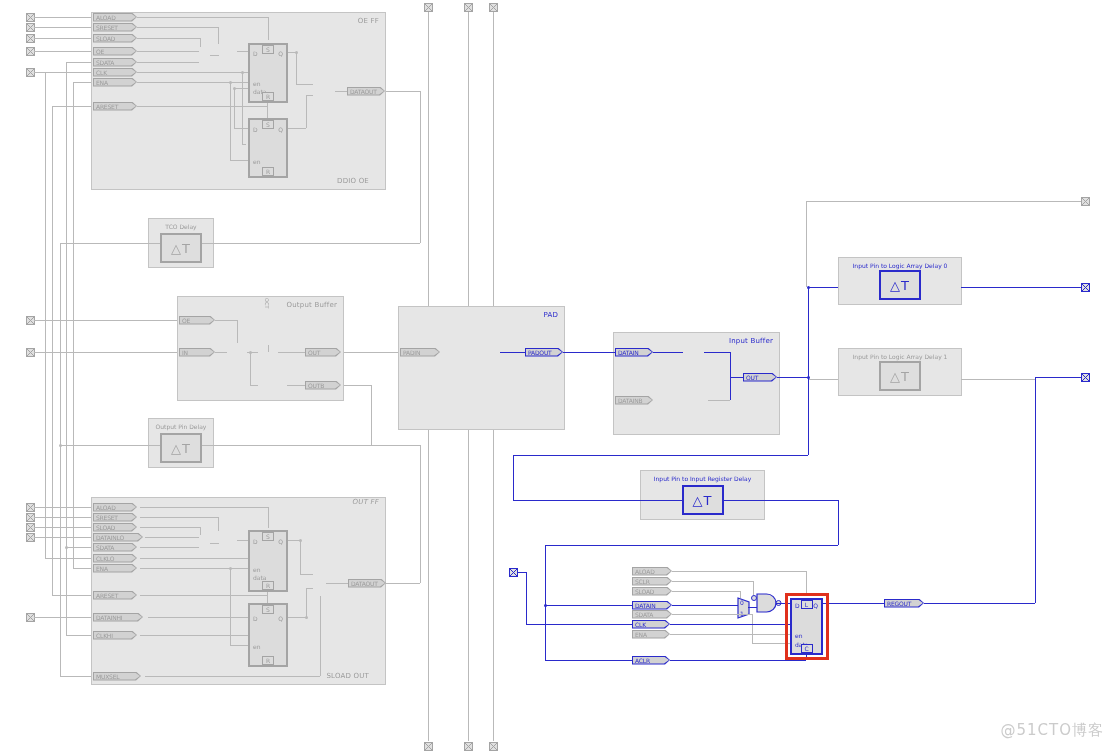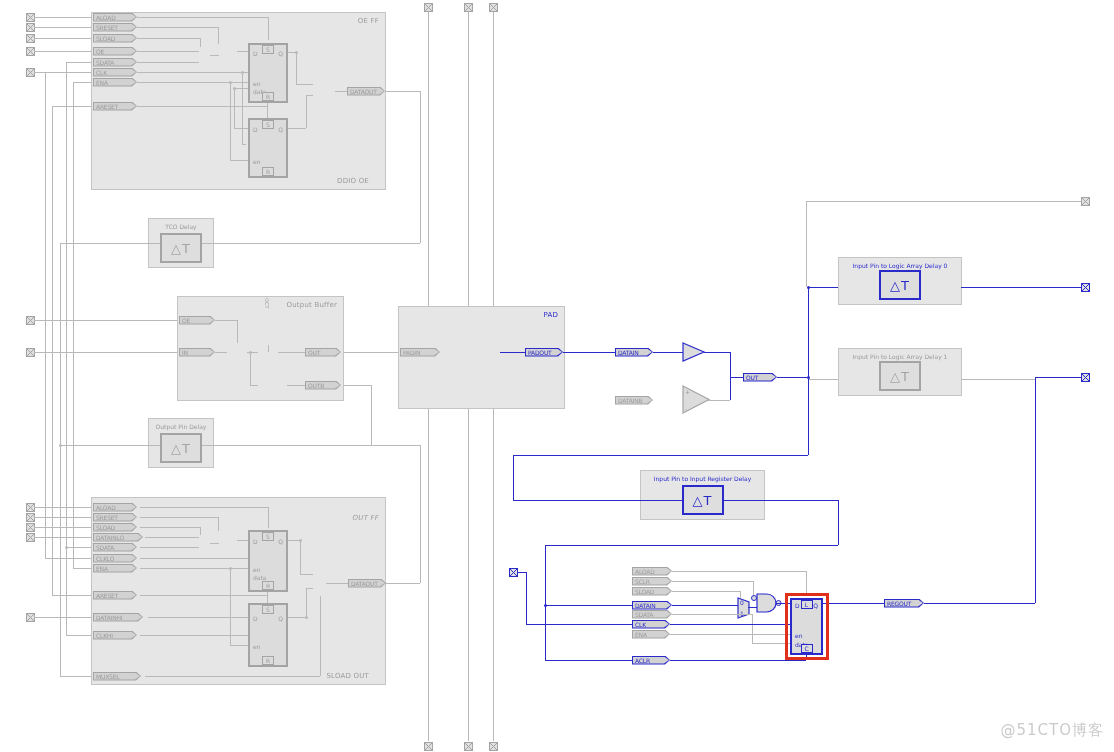--- a/index.html
+++ b/index.html
@@ -35,25 +35,28 @@
 <div class="wire" style="left: 428px; top: 12px; width: 1px; height: 729px; background: rgb(185, 185, 185); z-index: 0;"></div>
     <div class="wire" style="left: 468px; top: 12px; width: 1px; height: 729px; background: rgb(185, 185, 185); z-index: 0;"></div>
     <div class="wire" style="left: 493px; top: 12px; width: 1px; height: 729px; background: rgb(185, 185, 185); z-index: 0;"></div>
     <div class="blk" style="left: 177px; top: 296px; width: 167px; height: 105px; z-index: 1;">
       <div class="t" style="top: 4px; right: 6px; color: rgb(155, 155, 155);">Output Buffer</div>
     </div>
     <div class="blk" style="left: 91px; top: 12px; width: 295px; height: 178px; z-index: 1;">
       <div class="t" style="top: 4px; right: 6px; color: rgb(155, 155, 155);">OE FF</div>
       <div class="t" style="bottom: 4px; right: 16px; color: rgb(155, 155, 155);">DDIO OE</div>
     </div>
-    <div class="blk" style="left: 398px; top: 306px; width: 167px; height: 103px; z-index: 1;">
+    <div class="blk" style="left: 398px; top: 306px; width: 167px; height: 124px; z-index: 1;">
       <div class="t" style="top: 4px; right: 6px; color: rgb(42, 42, 203);">PAD</div>
     </div>
+    <div class="blk" style="left: 613px; top: 332px; width: 167px; height: 103px; z-index: 1;">
+      <div class="t" style="top: 4px; right: 6px; color: rgb(42, 42, 203);">Input Buffer</div>
+    </div>
     <div class="blk" style="left: 91px; top: 497px; width: 295px; height: 188px; z-index: 1;">
-      <div class="t" style="top: 16px; right: 6px; color: rgb(155, 155, 155); font-style: italic;">OUT FF</div>
+      <div class="t" style="top: 0; right: 6px; color: rgb(155, 155, 155); font-style: italic;">OUT FF</div>
       <div class="t" style="bottom: 4px; right: 16px; color: rgb(155, 155, 155);">SLOAD OUT</div>
     </div>
     <div class="blk" style="left: 148px; top: 218px; width: 66px; height: 50px; z-index: 1;">
       <div class="dlyttl" style="color: rgb(155, 155, 155);">TCO Delay</div>
     </div>
     <div class="dlybox" style="left: 160px; top: 233px; width: 42px; height: 30px; border-color: rgb(164, 164, 164); z-index: 3;"><span style="color: rgb(164, 164, 164);">△T</span></div>
     <div class="blk" style="left: 148px; top: 418px; width: 66px; height: 50px; z-index: 1;">
       <div class="dlyttl" style="color: rgb(155, 155, 155);">Output Pin Delay</div>
     </div>
     <div class="dlybox" style="left: 160px; top: 433px; width: 42px; height: 30px; border-color: rgb(164, 164, 164); z-index: 3;"><span style="color: rgb(164, 164, 164);">△T</span></div>

